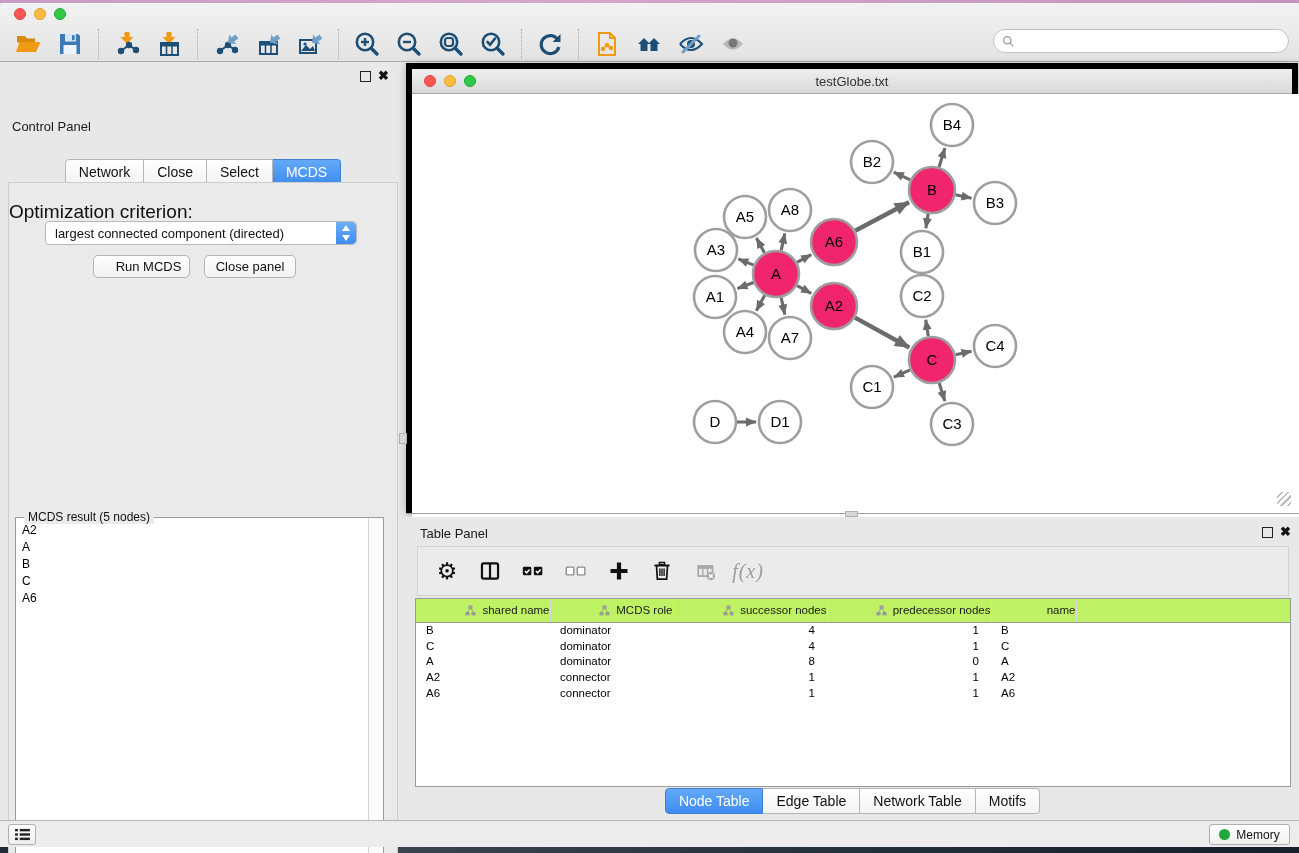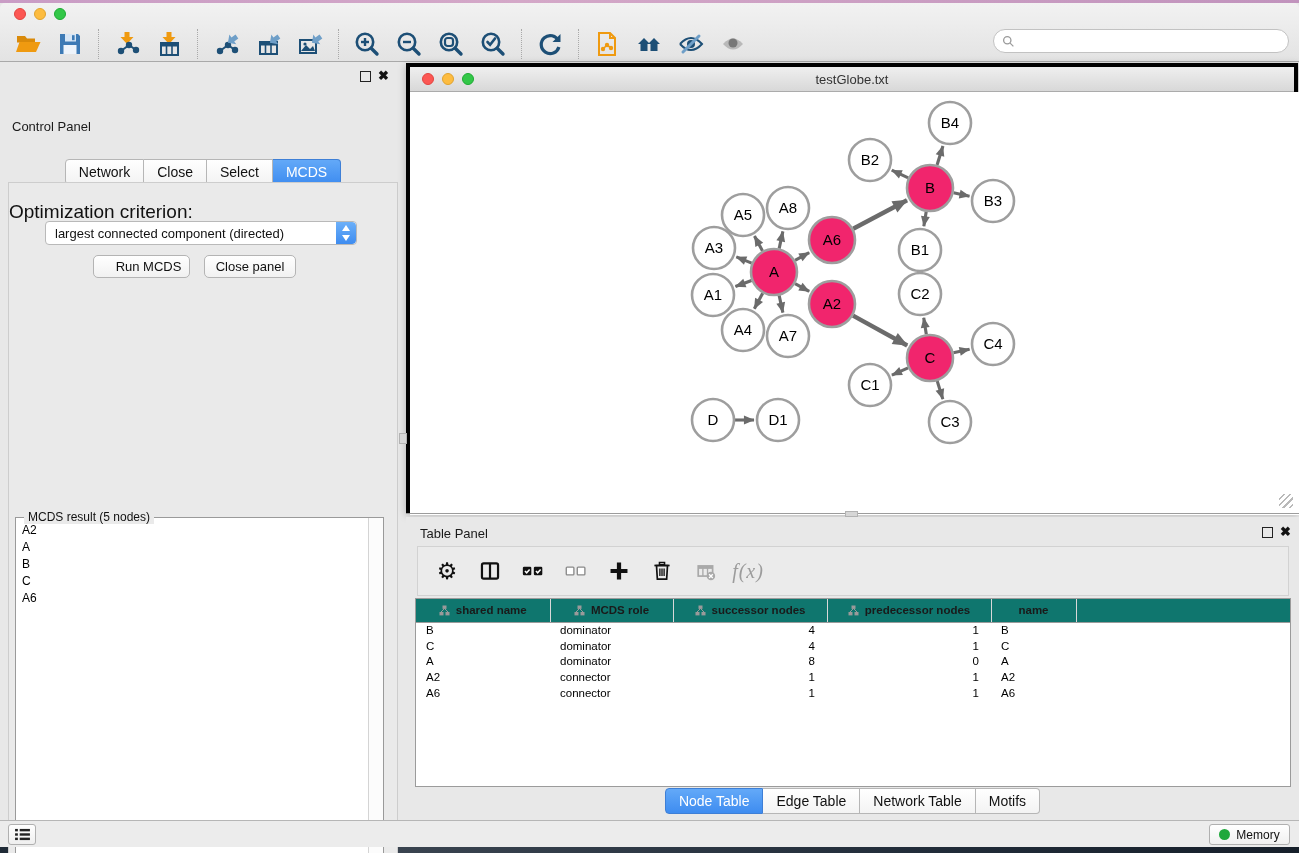--- a/index.html
+++ b/index.html
@@ -63,21 +63,21 @@
   .btn-close { left:195px; top:72px; width:92px; }
 
   .result-box { position:absolute; left:6px; top:334px; width:369px; height:340px; border:1px solid #9a9a9a; background:#fff; }
   .result-legend { position:absolute; left:8px; top:-8px; background:#eaeaea; padding:0 4px; font-size:12px; color:#111; }
   .result-list { position:absolute; left:0; top:3px; bottom:0; width:352px; overflow:hidden; }
   .result-item { font-size:12px; color:#000; padding:1.5px 0 1.5px 6px; }
   .result-scroll { position:absolute; right:0; top:0; bottom:0; width:15px; border-left:1px solid #d4d4d4; background:#fcfcfc; }
 
   
   .net-window { position:absolute; left:406px; top:63px; width:892px; height:450px; background:#fff;
-                border:4px solid #000000; box-shadow:0 2px 8px rgba(0,0,0,0.25); }
+                border:6px solid #000000; box-shadow:0 2px 8px rgba(0,0,0,0.25); }
   .net-titlebar { position:absolute; left:0; top:0; width:100%; height:25px;
                   background:linear-gradient(#efefef,#d8d8d8); border-bottom:1px solid #ababab; }
   .net-titlebar .lights { left:12px; top:6px; }
   .net-title { position:absolute; left:0; right:0; top:5px; text-align:center; font-size:13px; color:#333; }
   .net-canvas { position:absolute; left:0; top:25px; width:890px; height:423px; background:#fff; }
   .resize-grip { position:absolute; right:1px; bottom:1px; width:14px; height:14px;
     background:repeating-linear-gradient(135deg, transparent 0 3px, #b9b9b9 3px 4.5px); }
 
   
   .v-grip { position:absolute; left:399px; top:433px; width:8px; height:11px; background:#d6d6d6; border:1px solid #b2b2b2; }
@@ -90,22 +90,22 @@
   .table-panel .panel-float { left:856px; top:10px; } .table-panel .panel-close { left:874px; top:7px; }
   .tp-toolbar { position:absolute; left:11px; top:29px; width:872px; height:50px; background:#ebebeb; border:1px solid #d2d2d2;
                 display:flex; align-items:center; gap:17px; padding-left:16px; }
   .tp-icon { display:flex; align-items:center; justify-content:center; width:26px; height:26px; }
   .tp-icon svg { width:22px; height:22px; }
   .gear-glyph { font-size:23px; color:#111; line-height:1; }
   .fx-glyph { font-family:"Liberation Serif", serif; font-style:italic; font-size:20px; color:#9c9c9c; letter-spacing:1px; }
 
   .node-table { position:absolute; left:9px; top:81px; width:876px; height:189px; background:#fff; border:1px solid #9b9b9b; overflow:hidden; }
   table.nt { border-collapse:collapse; table-layout:fixed; width:100%; }
-  table.nt th { height:23px; font-size:11.5px; font-weight:bold; color:#1a1a1a; border-right:1px solid #d8d8d8;
-                border-bottom:1px solid #9b9b9b; background:#0f766e; text-align:center; white-space:nowrap; overflow:hidden; }
+  table.nt th { height:23px; font-size:11.5px; font-weight:normal; color:#1a1a1a; border-right:1px solid #d8d8d8;
+                border-bottom:1px solid #9b9b9b; background:#bef264; text-align:right; white-space:nowrap; overflow:hidden; }
   table.nt th:last-child { border-right:none; }
   table.nt th .hdr-ico { display:inline-block; vertical-align:-2px; margin-right:6px; }
   table.nt td { font-size:11.5px; color:#000; height:15.7px; padding:0 12px 0 10px; white-space:nowrap; overflow:hidden; }
   td.num { text-align:right; }
 
   .tp-tabs { position:absolute; left:0; top:271px; width:100%; display:flex; justify-content:center; }
 
   
   .statusbar { position:absolute; left:0; top:820px; width:1299px; height:27px; background:#ececec; border-top:1px solid #b6b6b6; }
   .sb-listbtn { position:absolute; left:8px; top:3px; width:28px; height:21px; background:linear-gradient(#fff,#efefef);

